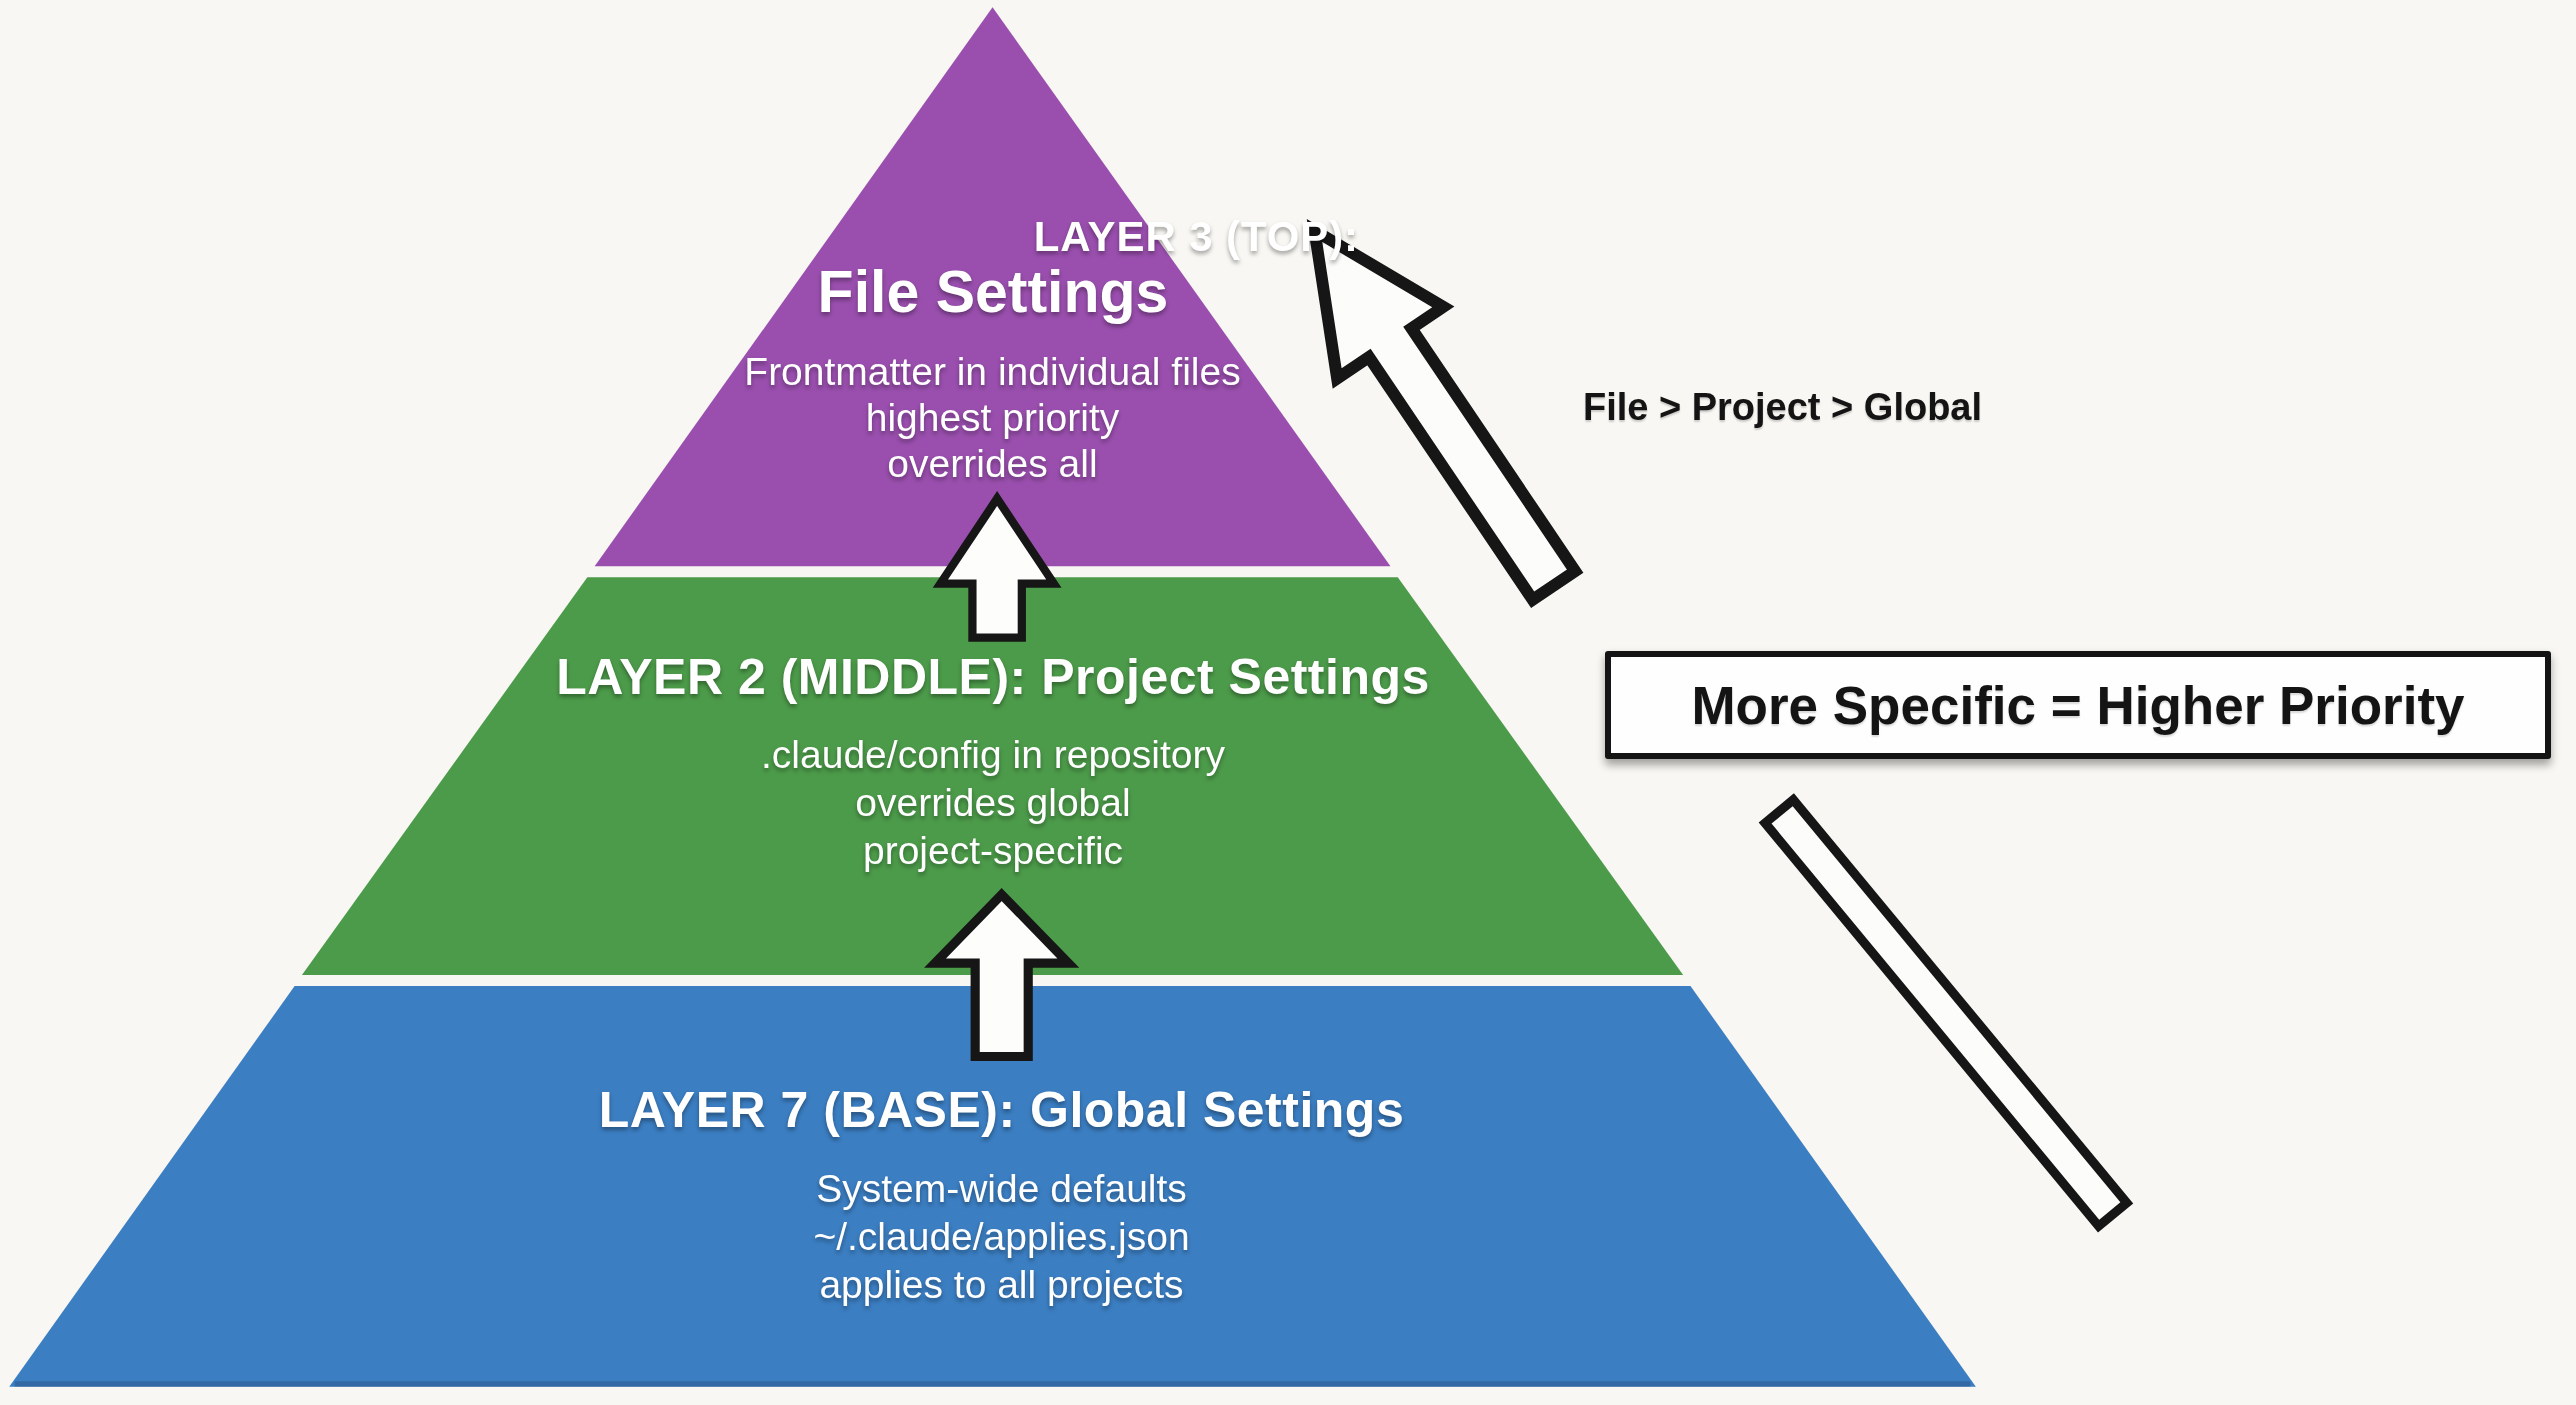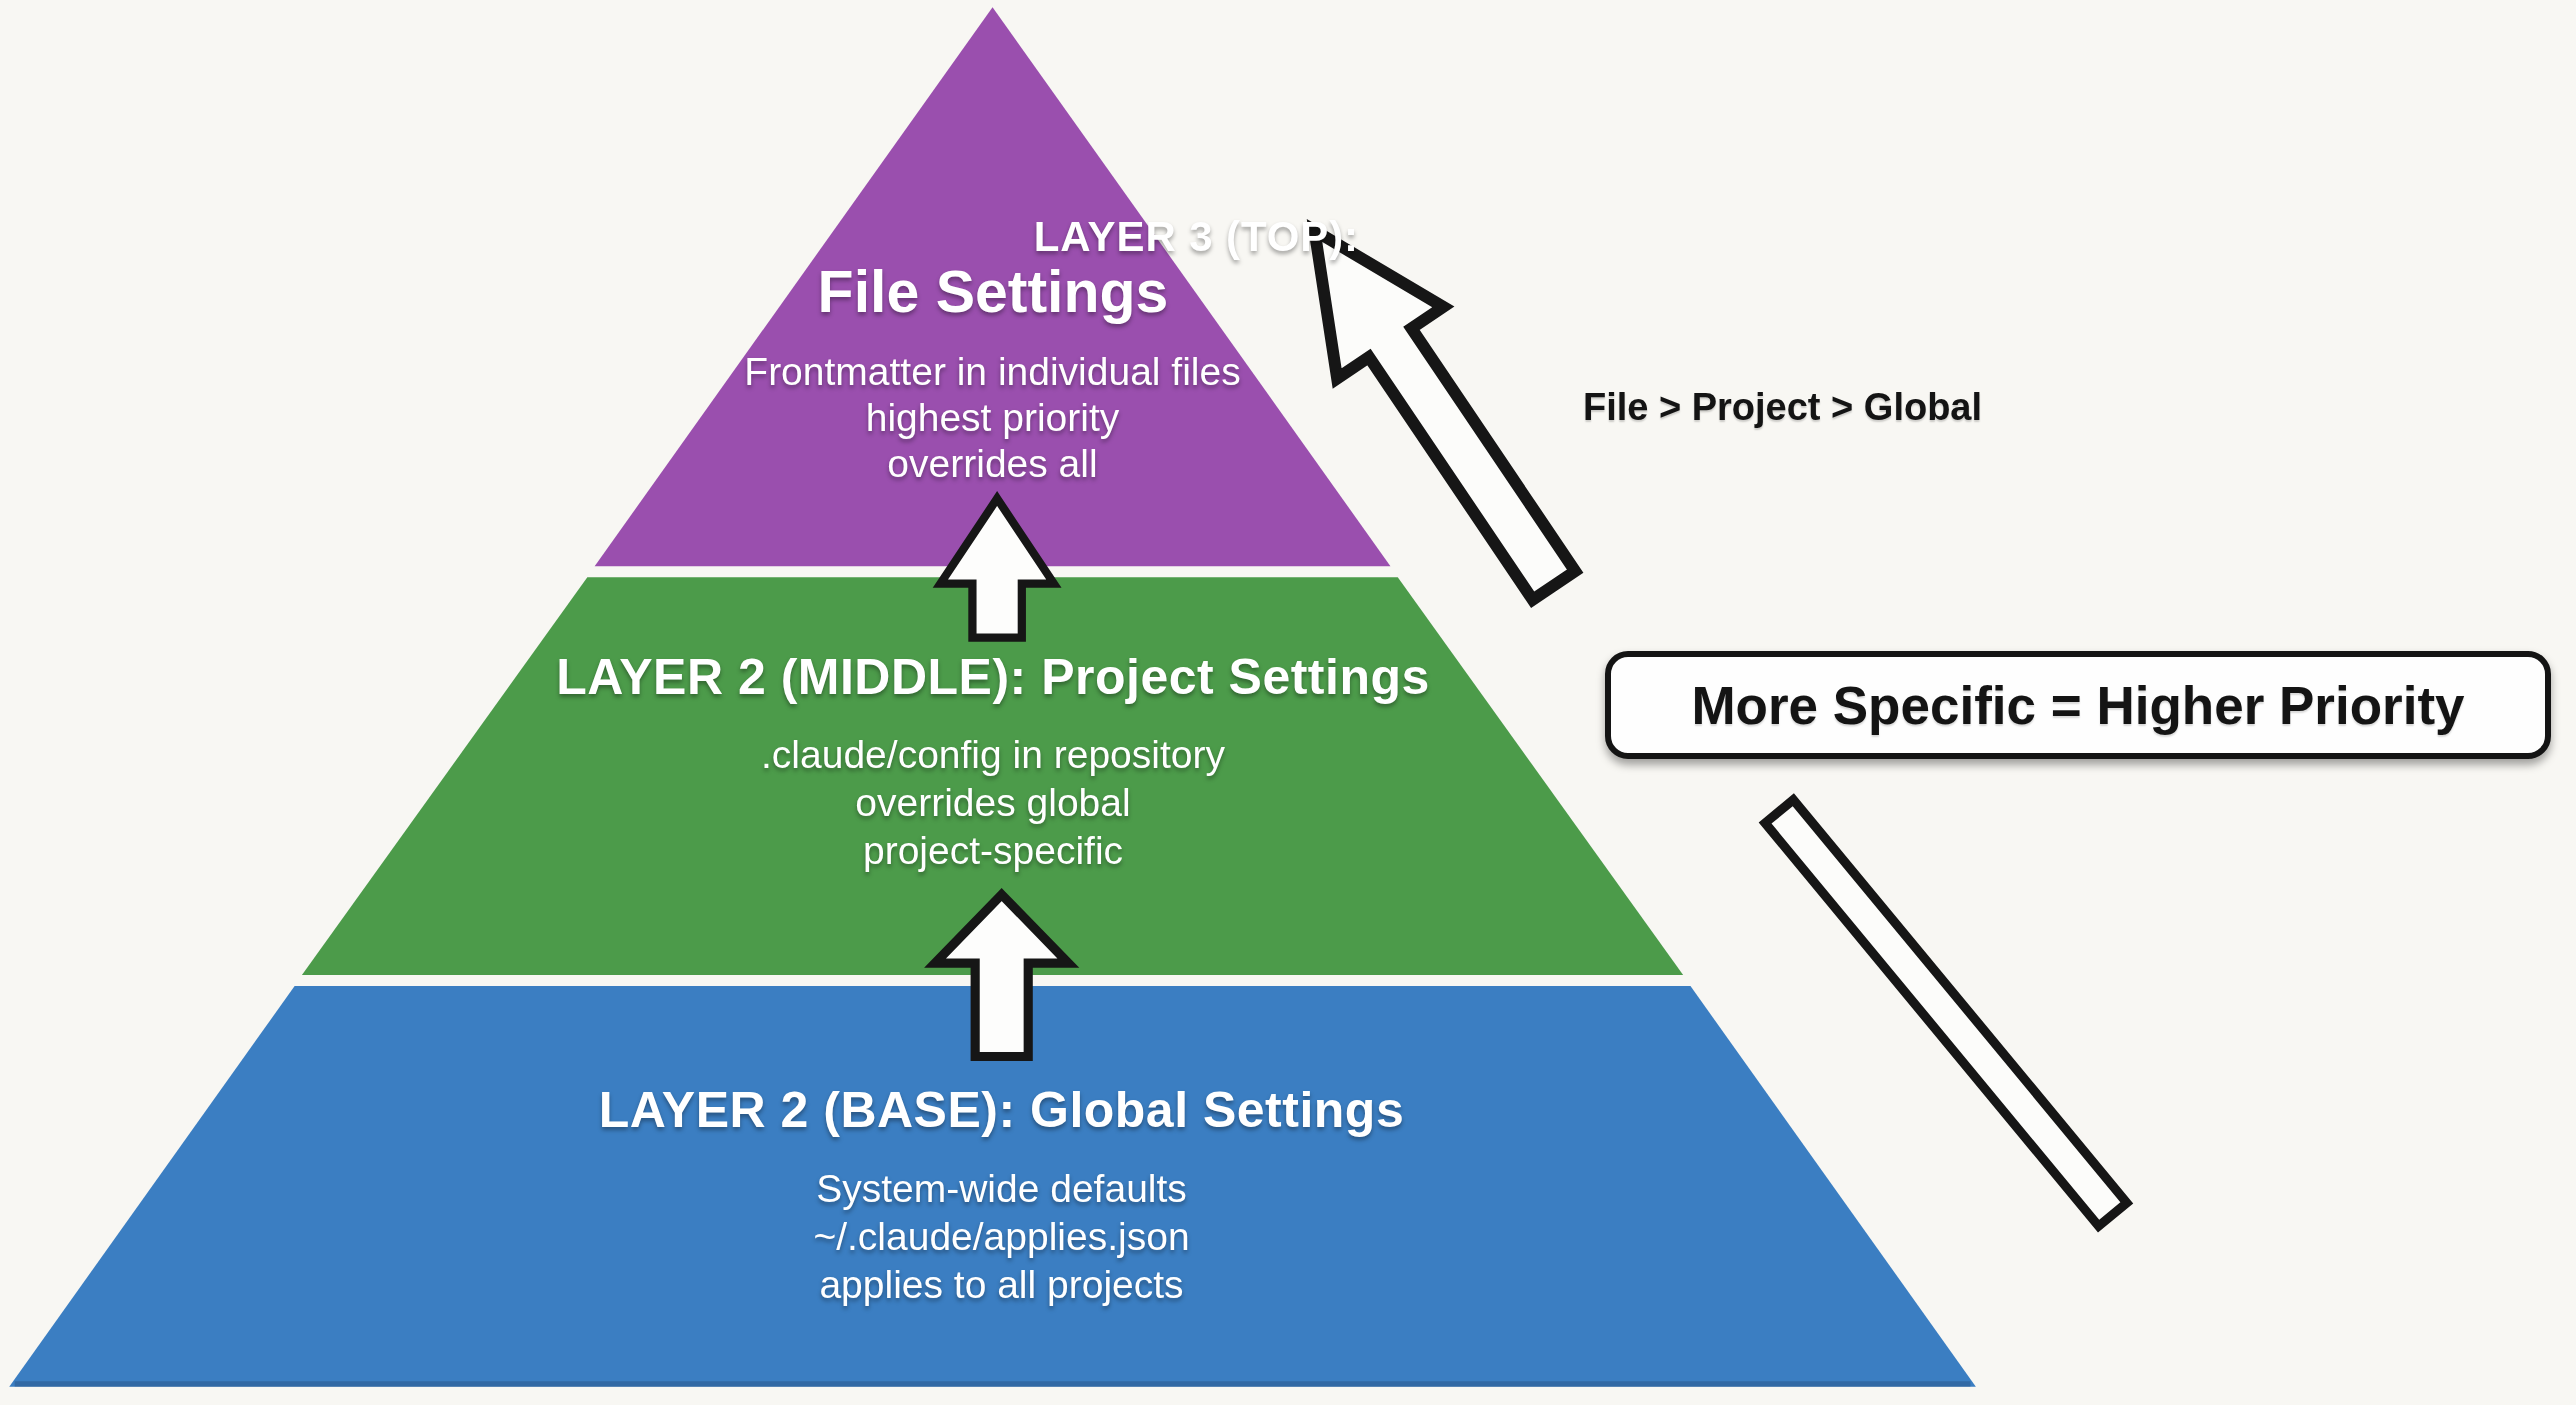--- a/index.html
+++ b/index.html
@@ -39,21 +39,21 @@
     text-shadow: 0 1.8px 1.8px rgba(0,0,0,0.18);
     white-space: nowrap;
   }
   .priority-box {
     position: absolute;
     left: 1605px; top: 651px;
     width: 946px; height: 108px;
     box-sizing: border-box;
     background: #fefefe;
     border: 6.4px solid #141414;
-    border-radius: 23px;
+    border-radius: 3px;
     box-shadow: 0 5.5px 8.2px rgba(0,0,0,0.35);
     display: flex;
     align-items: center;
     justify-content: center;
   }
   .priority-box .label {
     color: #141414;
     font-weight: 700;
     font-size: 53px;
     white-space: nowrap;
@@ -96,21 +96,21 @@
     <div class="body-line">overrides all</div>
   </div>
 
   <div class="txt l-title" style="left:444px; top:648px; width:1098px;">LAYER 2 (MIDDLE): Project Settings</div>
   <div class="txt green-body" style="left:444px; top:731px; width:1098px;">
     <div class="body-line">.claude/config in repository</div>
     <div class="body-line">overrides global</div>
     <div class="body-line">project-specific</div>
   </div>
 
-  <div class="txt l-title" style="left:361px; top:1081px; width:1281px;">LAYER 2 (BASE): Global Settings</div>
+  <div class="txt l-title" style="left:361px; top:1081px; width:1281px;">LAYER 7 (BASE): Global Settings</div>
   <div class="txt blue-body" style="left:361px; top:1165px; width:1281px;">
     <div class="body-line">System-wide defaults</div>
     <div class="body-line">~/.claude/applies.json</div>
     <div class="body-line">applies to all projects</div>
   </div>
 
   <div class="black-label" style="left:1325px; top:386px; width:915px;">File &gt; Project &gt; Global</div>
 
   <div class="priority-box">
     <div class="label">More Specific = Higher Priority</div>

